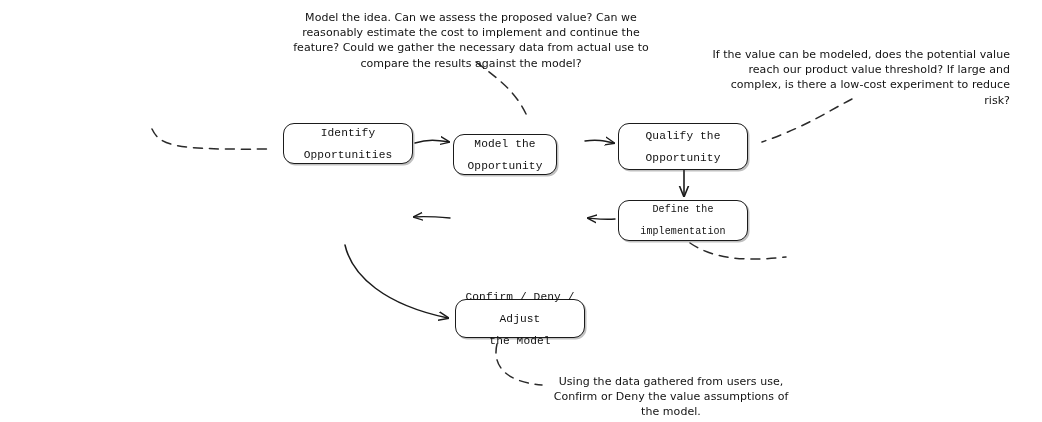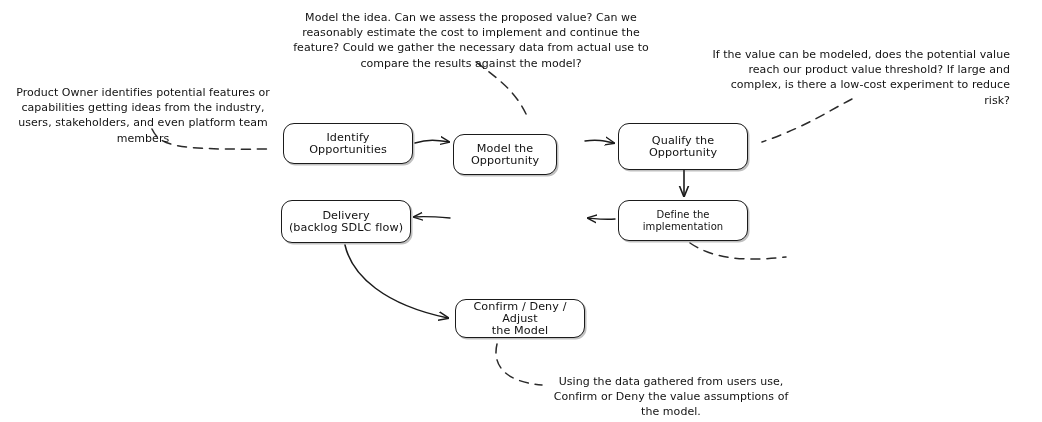--- a/index.html
+++ b/index.html
@@ -30,25 +30,26 @@
     background: #ffffff;
     box-shadow: 1.5px 1.5px 0 rgba(60,60,60,0.32);
     display: flex;
     align-items: center;
     justify-content: center;
     text-align: center;
     z-index: 3;
   }
   .node-label {
     font-size: 11.2px;
-    line-height: 12px;
+    line-height: 22px;
     color: #111111;
     letter-spacing: 0.1px;
     white-space: pre-line;
     padding: 0 5px;
+    font-family: Liberation Mono, monospace;
   }
   .note {
     position: absolute;
     font-size: 11px;
     line-height: 15.2px;
     color: #121212;
     letter-spacing: 0.05px;
     z-index: 2;
   }
 </style>
@@ -100,32 +101,27 @@
   <div class="node" style="left:618px; top:123px; width:130px; height:47px;">
     <span class="node-label">Qualify the
 Opportunity</span>
   </div>
 
   <div class="node" style="left:618px; top:200px; width:130px; height:41px;">
     <span class="node-label" style="font-size:10px;">Define the implementation</span>
   </div>
 
 
-  <div class="node" style="left:281px; top:200px; width:130px; height:43px;">
-    <span class="node-label">Delivery
-(backlog SDLC flow)</span>
-  </div>
 
   <div class="node" style="left:455px; top:299px; width:130px; height:39px;">
     <span class="node-label">Confirm / Deny / Adjust
 the Model</span>
   </div>
 
   <div class="note" style="left:290px; top:10px; width:362px; text-align:center;">Model the idea. Can we assess the proposed value? Can we reasonably estimate the cost to implement and continue the feature? Could we gather the necessary data from actual use to compare the results against the model?</div>
 
   <div class="note" style="left:710px; top:47px; width:300px; text-align:right;">If the value can be modeled, does the potential value reach our product value threshold? If large and complex, is there a low-cost experiment to reduce risk?</div>
 
-  <div class="note" style="left:14px; top:85px; width:258px; text-align:center;">Product Owner identifies potential features or capabilities getting ideas from the industry, users, stakeholders, and even platform team members</div>
 
 
   <div class="note" style="left:548px; top:374px; width:246px; text-align:center;">Using the data gathered from users use, Confirm or Deny the value assumptions of the model.</div>
 
 </div>
 
 </body></html>

